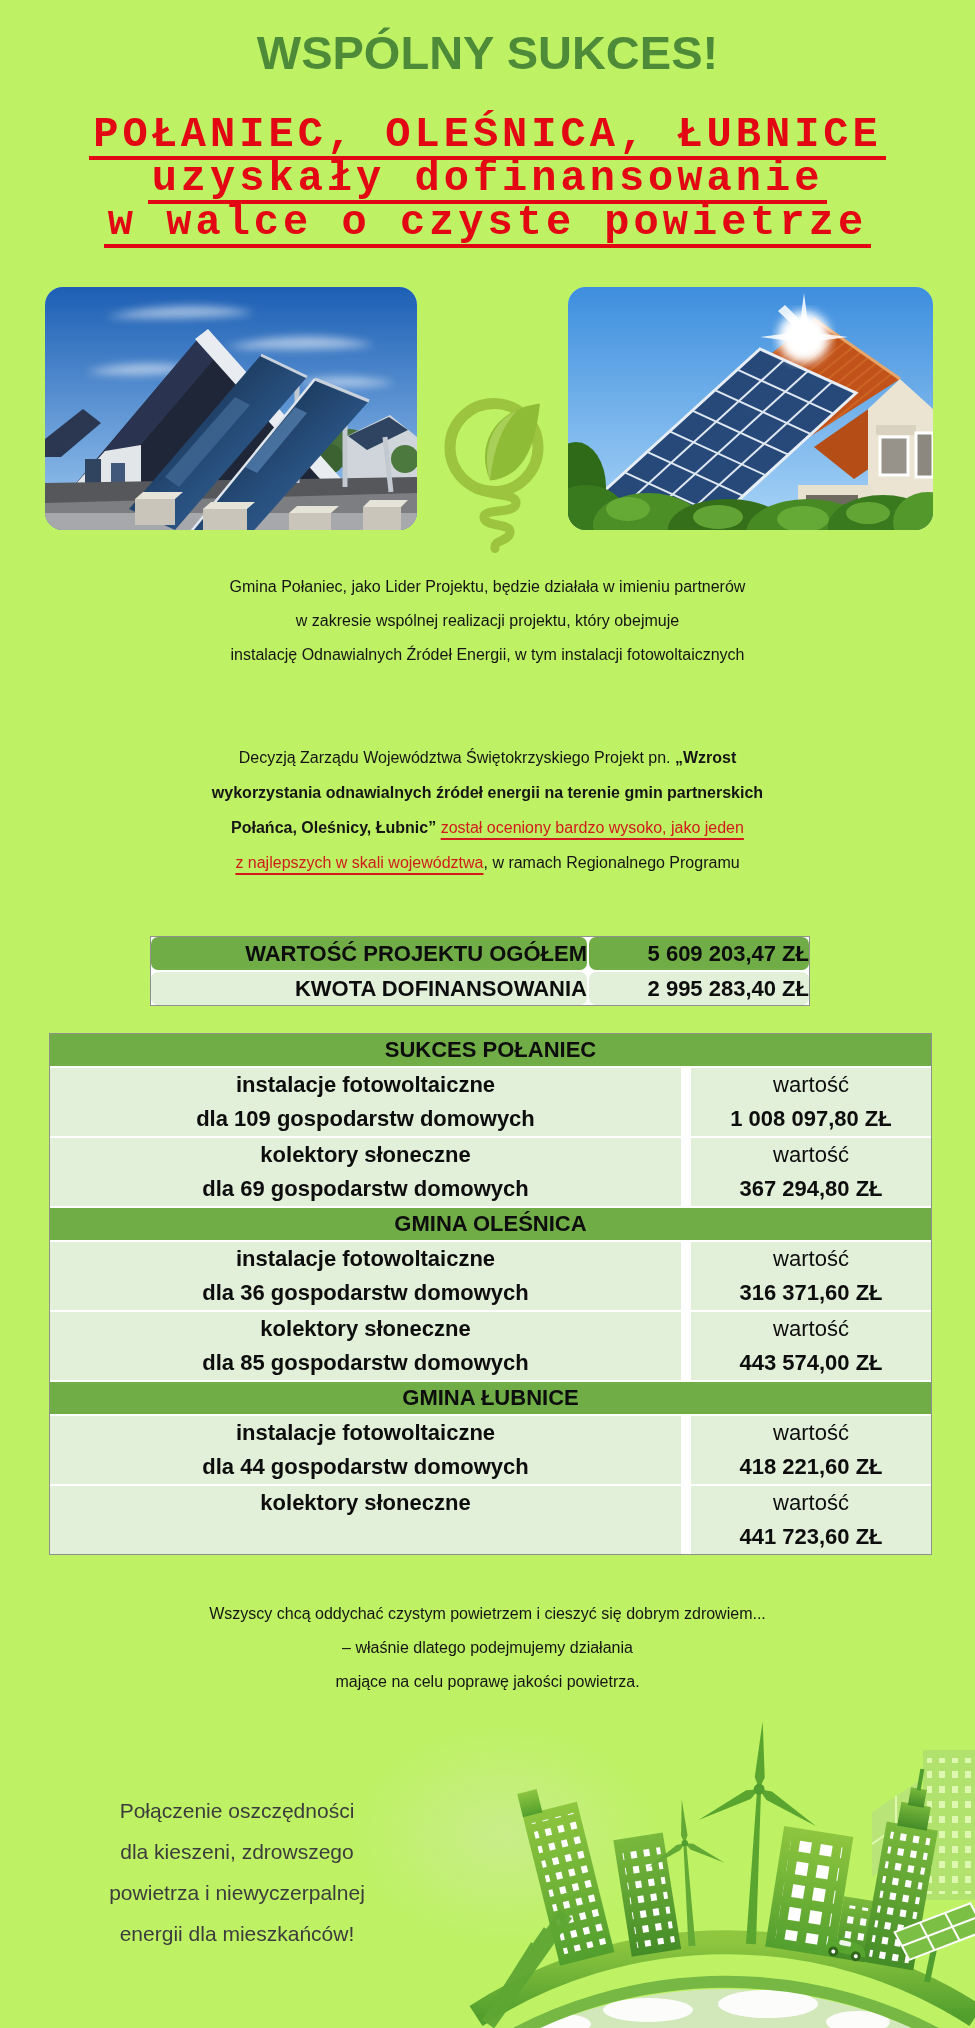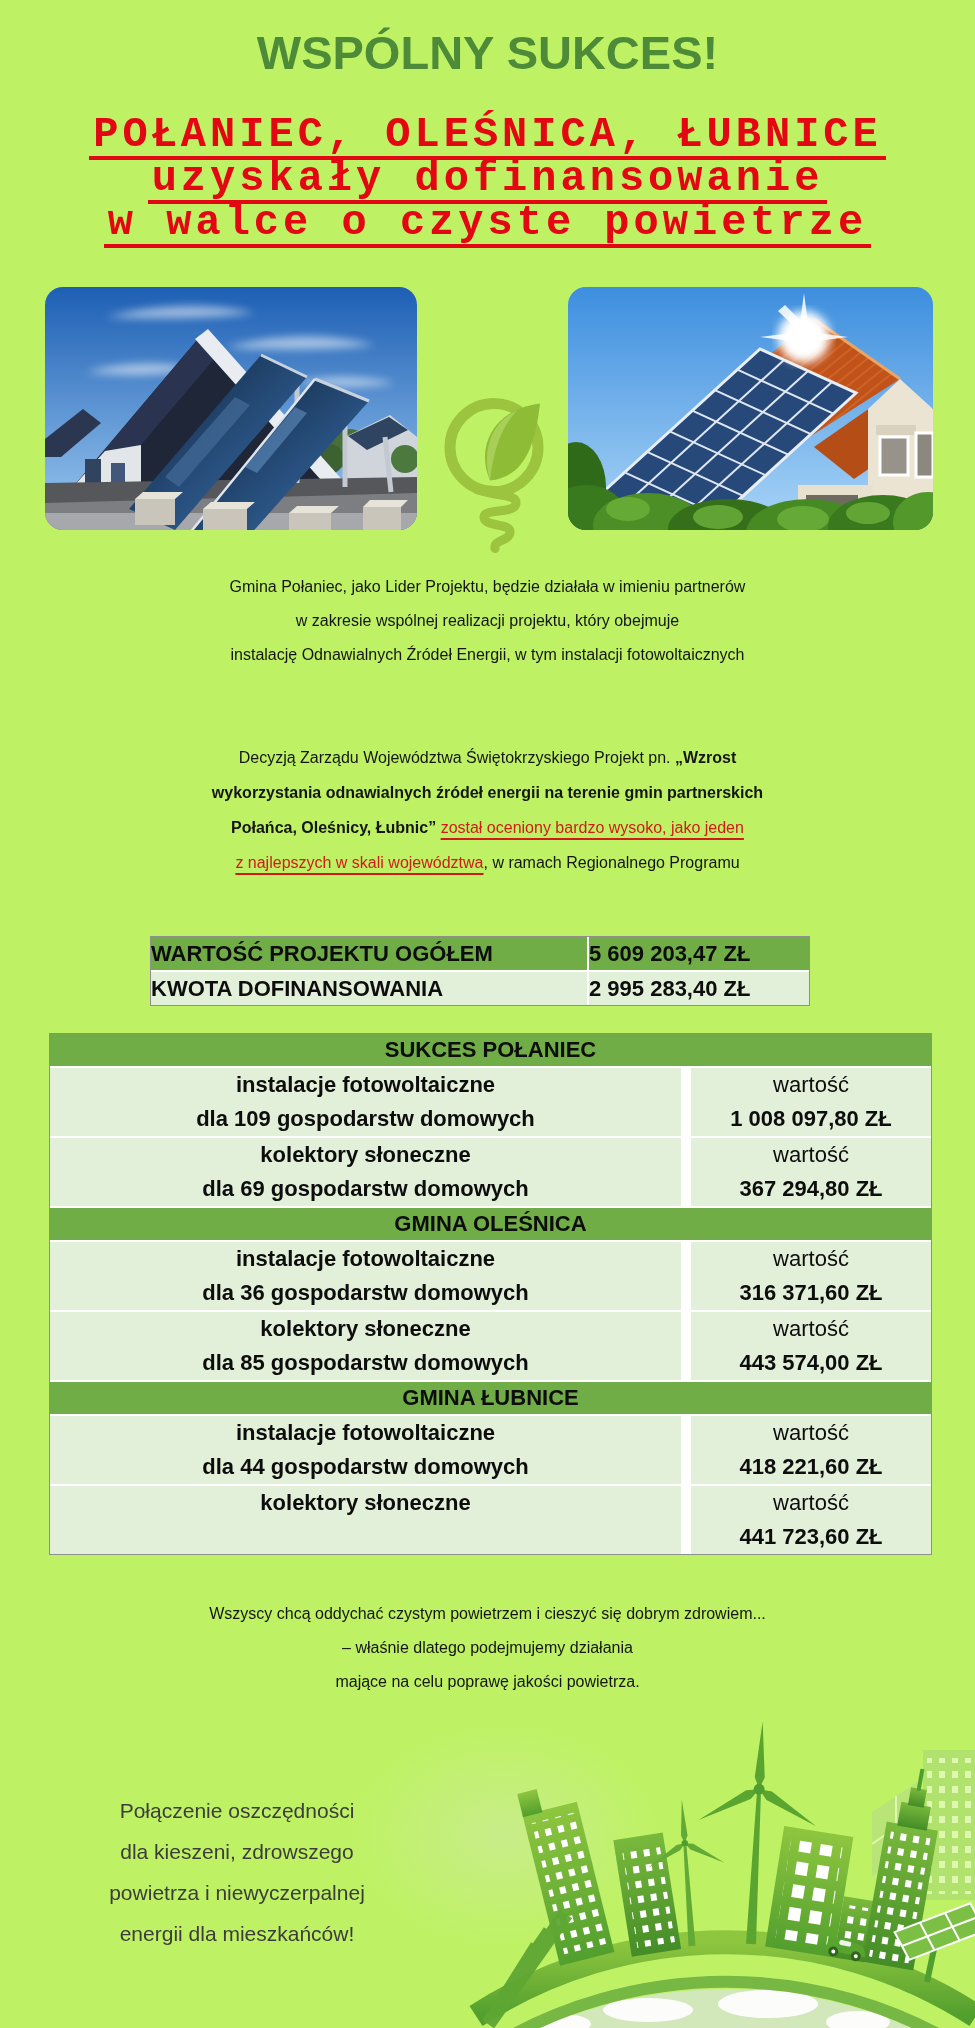--- a/index.html
+++ b/index.html
@@ -31,21 +31,21 @@
   .decision{top:740px;line-height:35px;}
   .closing{top:1597px;line-height:34px;}
   .ln{white-space:nowrap;}
   .seg-b{font-weight:bold;}
   .seg-r{color:#d01b1b;text-decoration:underline;text-decoration-thickness:2px;text-underline-offset:5px;}
 
   
   .sum{top:936px;left:150px;width:660px;border:1px solid #8f8f8f;background:#fff;
        display:flex;flex-direction:column;gap:2px;box-sizing:border-box;}
   .sum-row{display:flex;gap:2px;height:33px;}
-  .sum-row div{line-height:33px;text-align:left;font-size:22px;font-weight:bold;color:#0d0d0d;}
+  .sum-row div{line-height:33px;text-align:right;font-size:22px;font-weight:bold;color:#0d0d0d;border-radius:7px;}
   .sum .c1{width:436px;}
   .sum .c2{flex:1;}
   .row-g div{background:#70ad47;}
   .row-l div{background:#e2efd9;}
 
   
   .gt{top:1033px;left:49px;width:883px;border:1px solid #8f8f8f;background:#fff;
       display:flex;flex-direction:column;gap:2px;box-sizing:border-box;}
   .gt-head{background:#70ad47;height:32px;line-height:32px;text-align:center;
            font-weight:bold;font-size:22px;color:#0d0d0d;}

